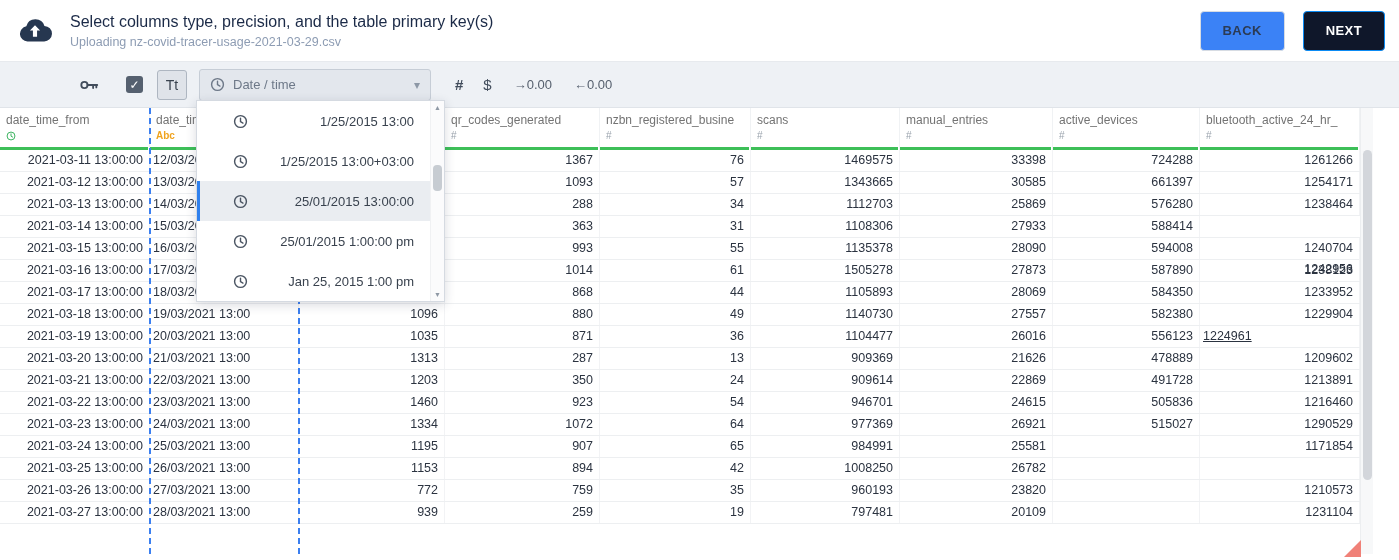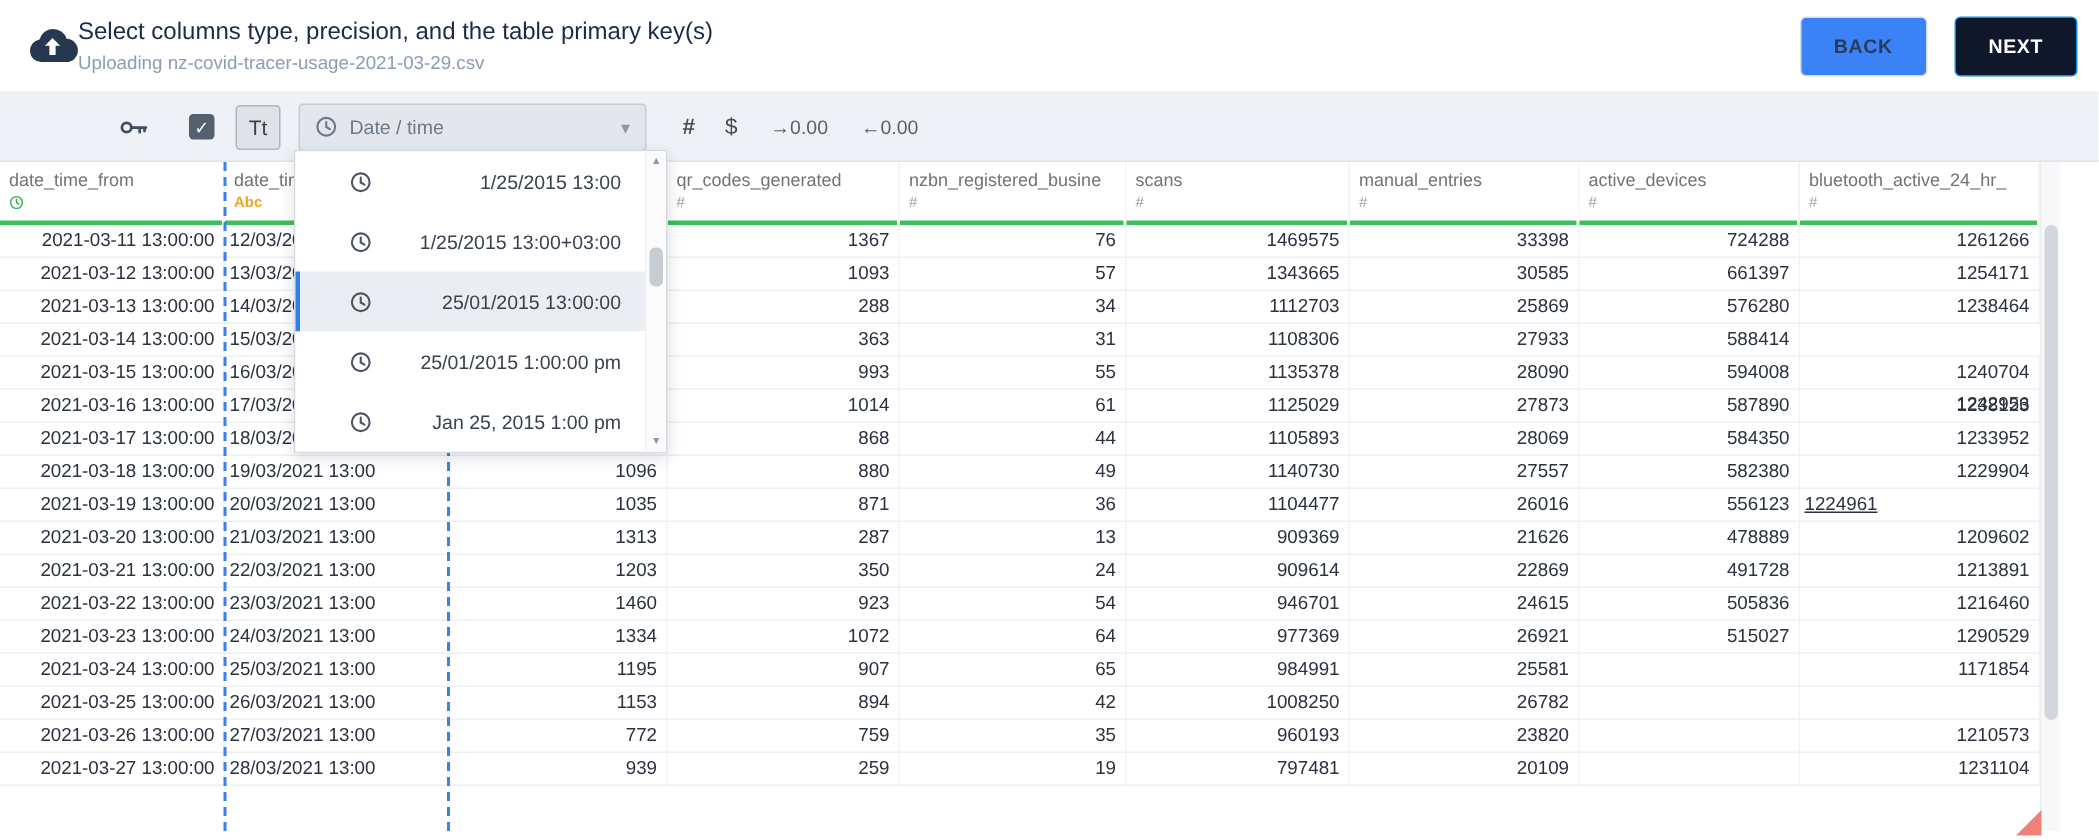--- a/index.html
+++ b/index.html
@@ -4,21 +4,21 @@
 <style>
   * { margin:0; padding:0; box-sizing:border-box; }
   body { background:#fff; }
   .app { position:relative; width:1399px; height:560px; background:#fff;
          font-family:"Liberation Sans", sans-serif; overflow:hidden; }
 
   
   .hdr { position:absolute; top:0; left:0; width:100%; height:62px; background:#fff;
          border-bottom:1px solid #e7eaee; display:flex; align-items:center; }
   .upicon { margin-left:18px; width:34px; height:30px; flex:none; color:#263750; }
-  .titles { }
+  .titles { margin-left:18px; }
   .title { font-size:16px; font-weight:500; color:#1b2a47; }
   .subtitle { font-size:12.5px; color:#8d9cb3; margin-top:4px; }
   .actions { margin-left:auto; margin-right:14px; display:flex; gap:8px; }
   .btn { height:40px; padding:0 22px; font-size:13px; font-weight:700; border-radius:4px;
          letter-spacing:.4px; cursor:pointer; font-family:inherit; }
   .btn.back { background:#3b82f6; border:1px solid #d7dce3; color:#2b3b55; }
   .btn.next { background:#0f172a; border:1px solid #0b8bf4; color:#fff;margin-left:10px; }
 
   
   .tbar { position:absolute; top:62px; left:0; width:100%; height:46px; background:#eef1f5;
@@ -233,21 +233,21 @@
         <div class="tcell" style="width: 153px; text-align: right;">28090</div>
         <div class="tcell" style="width: 147px; text-align: right;">594008</div>
         <div class="tcell" style="width: 160px; text-align: right;">1240704</div>
       </div>
       <div class="trow">
         <div class="tcell" style="width: 150px; text-align: right;">2021-03-16 13:00:00</div>
         <div class="tcell" style="width: 149px; text-align: left;">17/03/2021 13:00</div>
         <div class="tcell" style="width: 146px; text-align: right;"></div>
         <div class="tcell" style="width: 155px; text-align: right;">1014</div>
         <div class="tcell" style="width: 151px; text-align: right;">61</div>
-        <div class="tcell" style="width: 149px; text-align: right;">1125029</div>
+        <div class="tcell" style="width: 149px; text-align: right;">1505278</div>
         <div class="tcell" style="width: 153px; text-align: right;">27873</div>
         <div class="tcell" style="width: 147px; text-align: right;">587890</div>
         <div class="tcell" style="width: 160px; text-align: right;">1238123</div>
       </div>
       <div class="trow">
         <div class="tcell" style="width: 150px; text-align: right;">2021-03-17 13:00:00</div>
         <div class="tcell" style="width: 149px; text-align: left;">18/03/2021 13:00</div>
         <div class="tcell" style="width: 146px; text-align: right;"></div>
         <div class="tcell" style="width: 155px; text-align: right;">868</div>
         <div class="tcell" style="width: 151px; text-align: right;">44</div>

